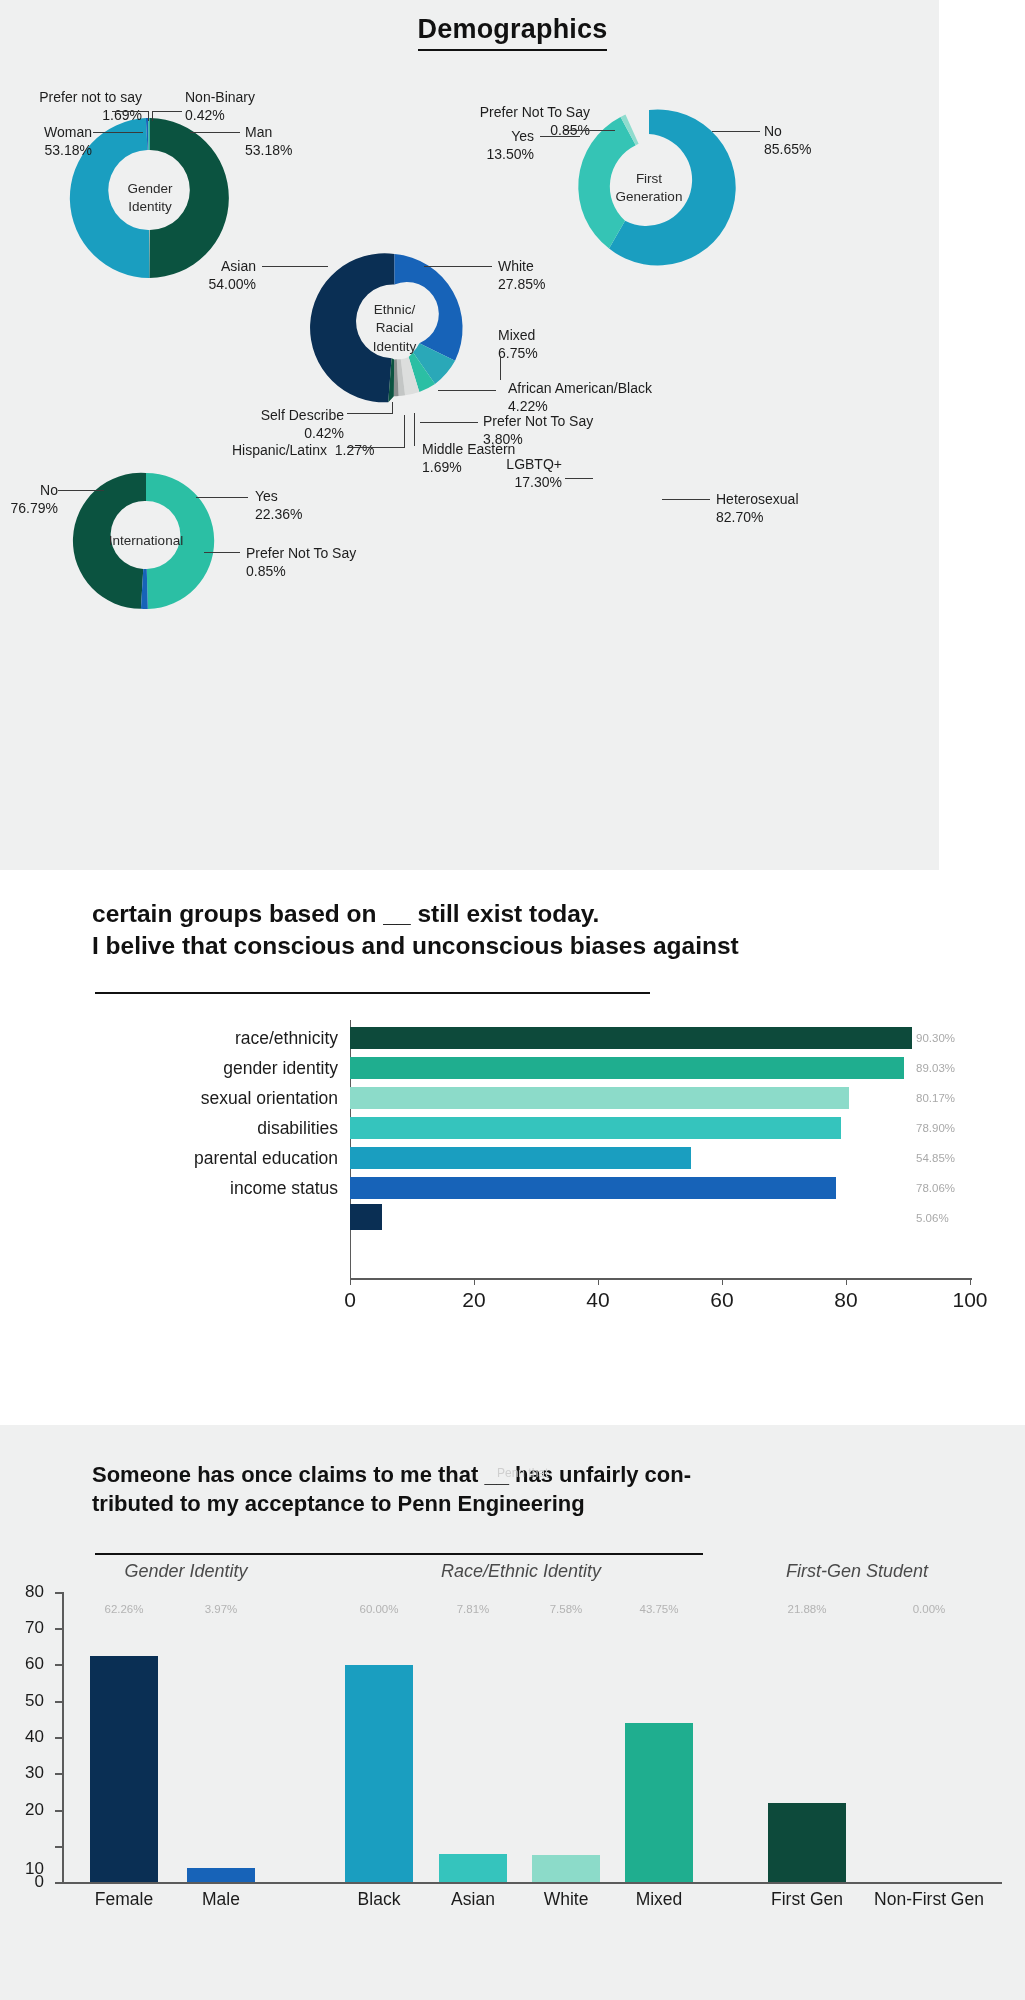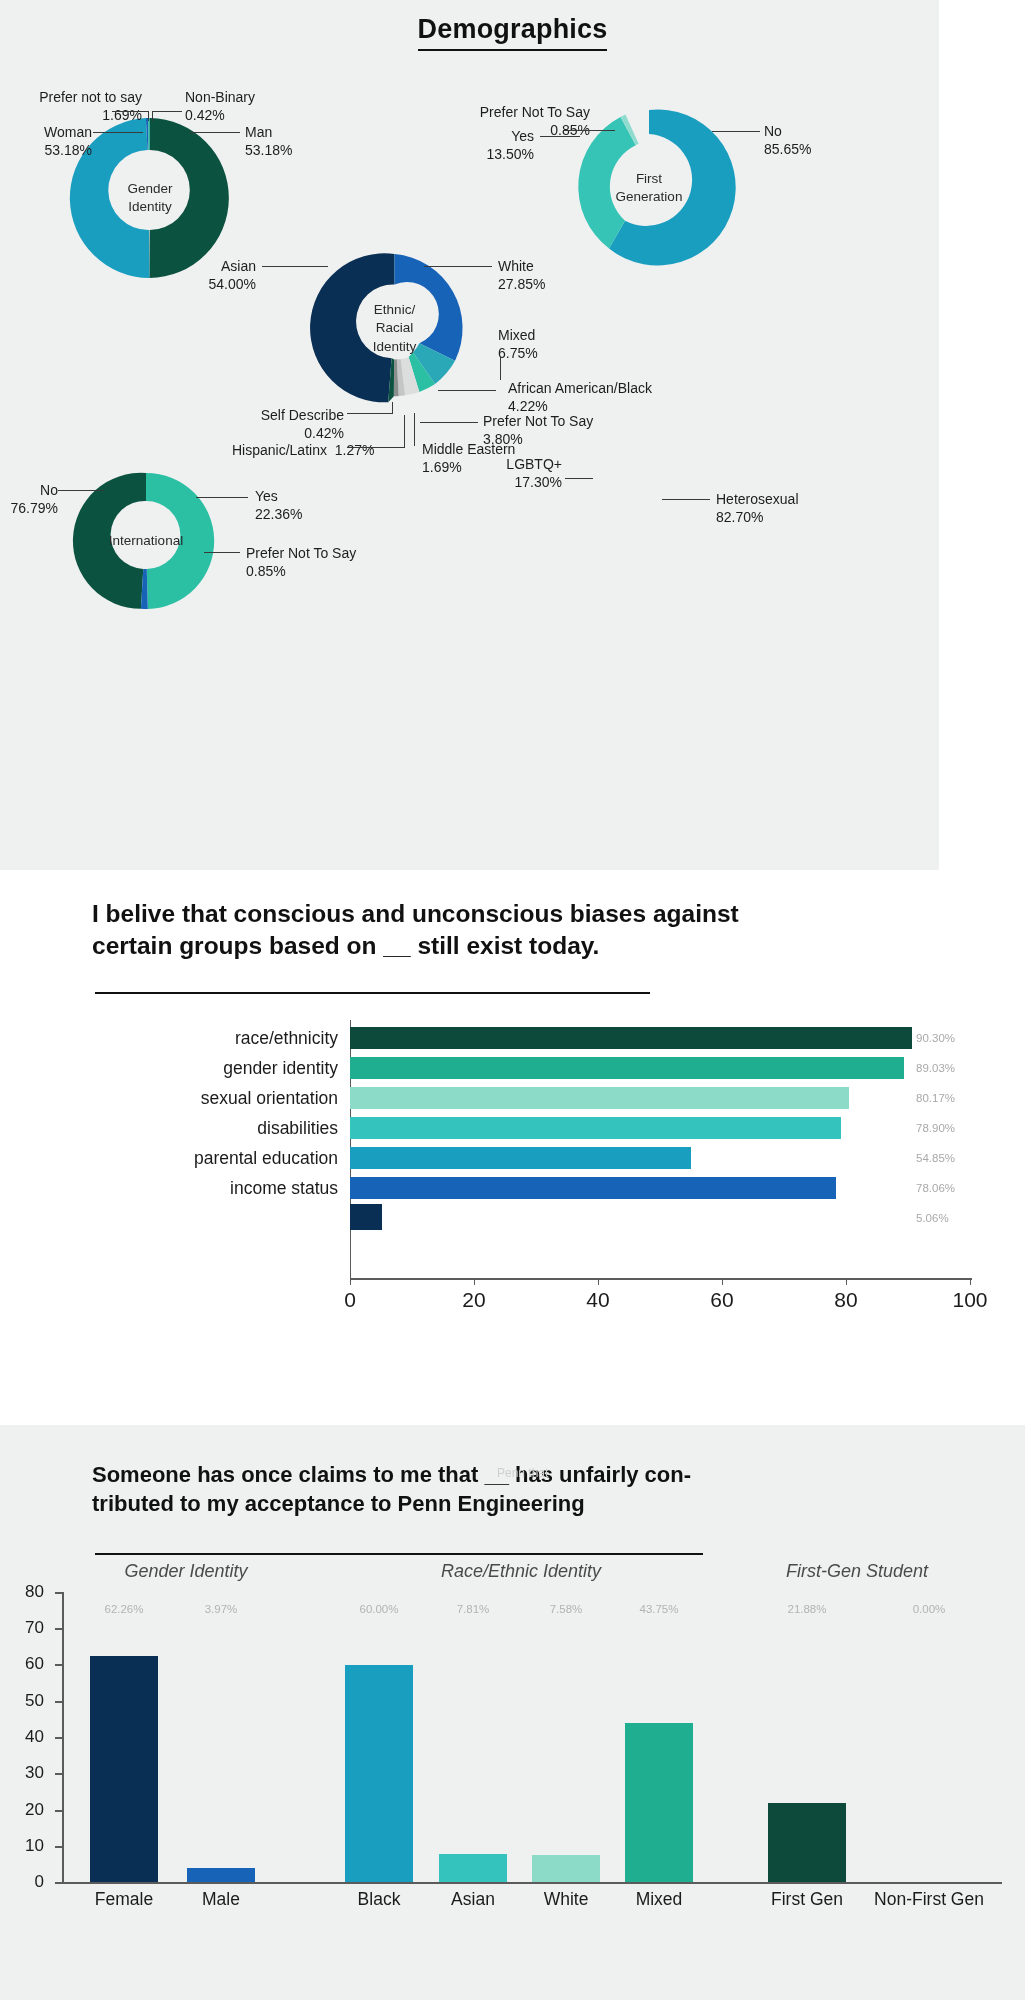--- a/index.html
+++ b/index.html
@@ -295,22 +295,22 @@
 
     <div class="lab" style="left:716px; top:490px;">
       <span>Heterosexual</span>
       <span class="pc">82.70%</span>
     </div>
     <div class="ldr" style="left:662px; top:499px; width:48px; height:1.3px;"></div>
   </div>
 
   <div class="sec-bias">
     <div class="q-head">
+      <div>certain groups based on __ still exist today.</div>
       <div>I belive that conscious and unconscious biases against</div>
-      <div>certain groups based on __ still exist today.</div>
     </div>
     <div class="q-rule"></div>
 
     <div class="hbar-wrap">
       <div class="hb-axis"></div>
 
       <div class="hb-row" style="top:0px;">
         <div class="hb-name">race/ethnicity</div>
         <div class="hb-bar" style="width:561.7px; background:#0d4a3b;"></div>
         <div class="hb-val">90.30%</div>
@@ -394,21 +394,21 @@
       <div class="v-tick" style="top:421px;"></div>
       <div class="v-tick" style="top:457px;"></div>
 
       <div class="v-lab" style="left:12px; top:157px;">80</div>
       <div class="v-lab" style="left:12px; top:193px;">70</div>
       <div class="v-lab" style="left:12px; top:229px;">60</div>
       <div class="v-lab" style="left:12px; top:266px;">50</div>
       <div class="v-lab" style="left:12px; top:302px;">40</div>
       <div class="v-lab" style="left:12px; top:338px;">30</div>
       <div class="v-lab" style="left:12px; top:375px;">20</div>
-      <div class="v-lab" style="left:12px; top:411px;">10</div>
+      <div class="v-lab" style="left:12px; top:434px;">10</div>
       <div class="v-lab" style="left:12px; top:447px;">0</div>
 
       <div class="vbar-wrap" style="left:90px; width:68px;">
         <div class="vbar" style="left:0; width:68px; height:225.7px; background:#0a2f54;"></div>
       </div>
       <div class="vbar-val" style="left:124px;">62.26%</div>
       <div class="vbar-cat" style="left:124px;">Female</div>
 
       <div class="vbar-wrap" style="left:187px; width:68px;">
         <div class="vbar" style="left:0; width:68px; height:14.4px; background:#1763b8;"></div>

